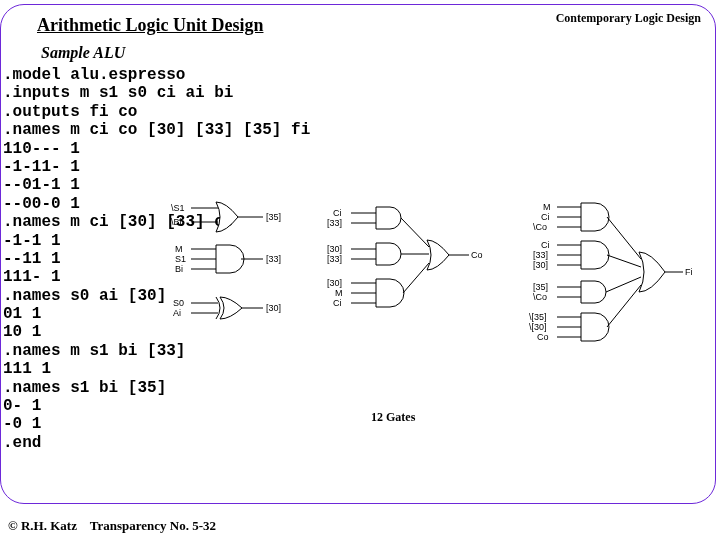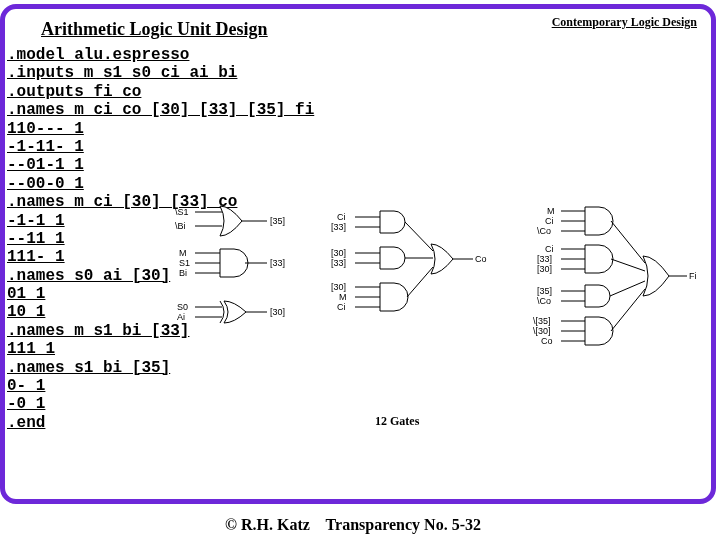--- a/index.html
+++ b/index.html
@@ -10,24 +10,23 @@
     font-family: "Times New Roman", Times, serif;
     position: relative;
     overflow: hidden;
   }
   .slide-border {
     position: absolute;
     top: 4px;
     left: 0;
     width: 716px;
     height: 500px;
-    border: 5px solid #6d28d9;
-    border-radius: 16px;
+    border: 1px solid #6d28d9;
+    border-radius: 24px;
     padding: 0;
-    text-decoration: underline;
   }
   .header-row {
     display: flex;
     justify-content: space-between;
     align-items: flex-start;
     padding: 6px 14px 2px 36px;
   }
   .title {
     font-weight: bold;
     font-size: 18px;
@@ -76,39 +75,40 @@
     position: absolute;
     top: 405px;
     left: 370px;
     font-size: 12px;
     font-weight: bold;
   }
   .footer {
     position: absolute;
     bottom: 6px;
     right: 10px;
-    left: 0;
+    left: 8px;
     padding-right: 4px;
-    text-align: center;
-    font-size: 16px;
+    text-align: left;
+    font-size: 13px;
     font-weight: bold;
   }
   .mono { font-family: "Courier New", Courier, monospace; }
 </style>
 </head>
 <body>
 
 <div class="slide-border">
   <div class="header-row">
     <div class="title">Arithmetic Logic Unit Design</div>
     <div class="rhead">
       <div>Contemporary Logic Design</div>
     </div>
   </div>
 
+  <div class="sub1">Sample ALU</div>
 
   <div class="code mono">.model alu.espresso
 .inputs m s1 s0 ci ai bi
 .outputs fi co
 .names m ci co [30] [33] [35] fi
 110--- 1
 -1-11- 1
 --01-1 1
 --00-0 1
 .names m ci [30] [33] co

